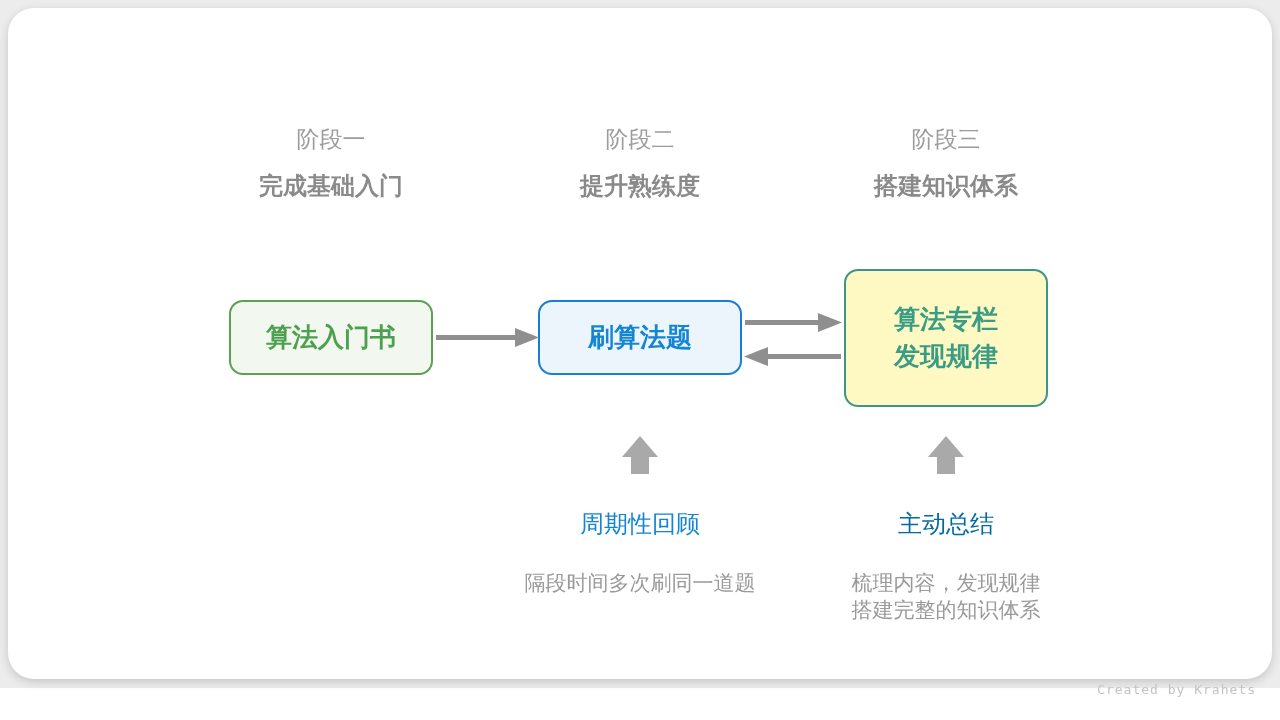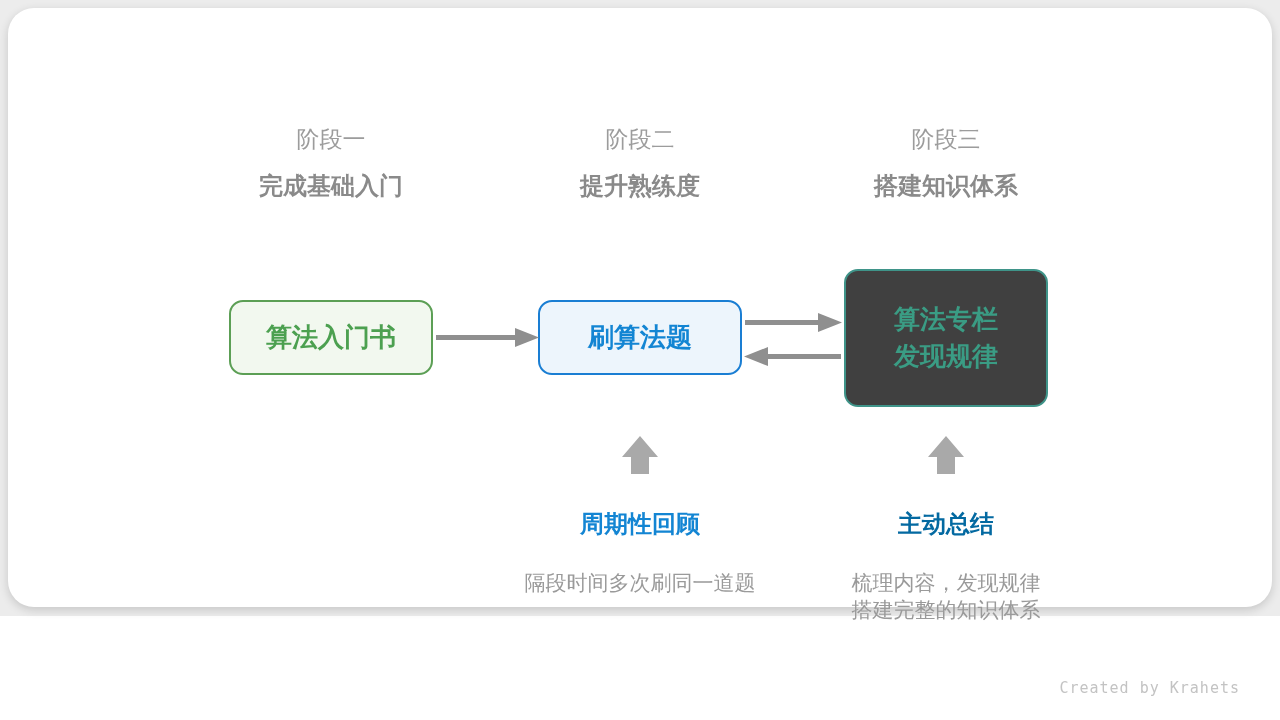--- a/index.html
+++ b/index.html
@@ -3,21 +3,21 @@
 <meta charset="utf-8">
 <style>
   * { margin: 0; padding: 0; box-sizing: border-box; }
   html, body {
     width: 1280px; height: 720px;
     font-family: "Liberation Sans", "DejaVu Sans", sans-serif;
     overflow: hidden;
   }
   .canvas {
     position: relative;
-    width: 1280px; height: 616px;
+    width: 1280px; height: 688px;
     background: #ECECEC;
   }
   .card {
     position: absolute;
     left: 8px; top: 8px; right: 8px; bottom: 9px;
     background: #FFFFFF;
     border-radius: 26px;
     box-shadow: 0 3px 10px rgba(0,0,0,0.16);
   }
   
@@ -64,55 +64,55 @@
     color: #4CA050;
   }
   .node-blue {
     left: 538px; top: 300px; width: 204px; height: 75px;
     background: #EDF5FC;
     border: 2.5px solid #1A7ED3;
     color: #1385D3;
   }
   .node-teal {
     left: 844px; top: 269px; width: 204px; height: 138px;
-    background: #404040;
+    background: #fef9c3;
     border: 2.5px solid #3F9489;
     color: #3A9C84;
   }
   .node-line { line-height: 37px; display: block; }
 
   .callout {
     position: absolute;
     top: 508px;
     width: 340px;
     text-align: center;
   }
   .callout-mid { left: 470px; }
   .callout-right { left: 776px; }
   .callout-title {
     font-size: 24px;
-    font-weight: 700;
+    font-weight: 400;
     line-height: 32px;
   }
   .callout-title.blue { color: #1385D3; }
   .callout-title.teal { color: #0369a1; }
   .callout-desc {
     margin-top: 29px;
     font-size: 21px;
     line-height: 27px;
     color: #9A9A9A;
     font-weight: 400;
   }
 
   .credit {
     position: absolute;
-    right: 40px;
+    right: 24px;
     bottom: 23px;
     font-family: "DejaVu Sans Mono", "Liberation Mono", monospace;
-    font-size: 15px;
+    font-size: 13px;
     letter-spacing: 1px;
     color: #C3C3C3;
   }
 
   svg.connectors { position: absolute; left: 0; top: 0; pointer-events: none; }
 </style>
 </head>
 <body>
 
 <div class="canvas">

